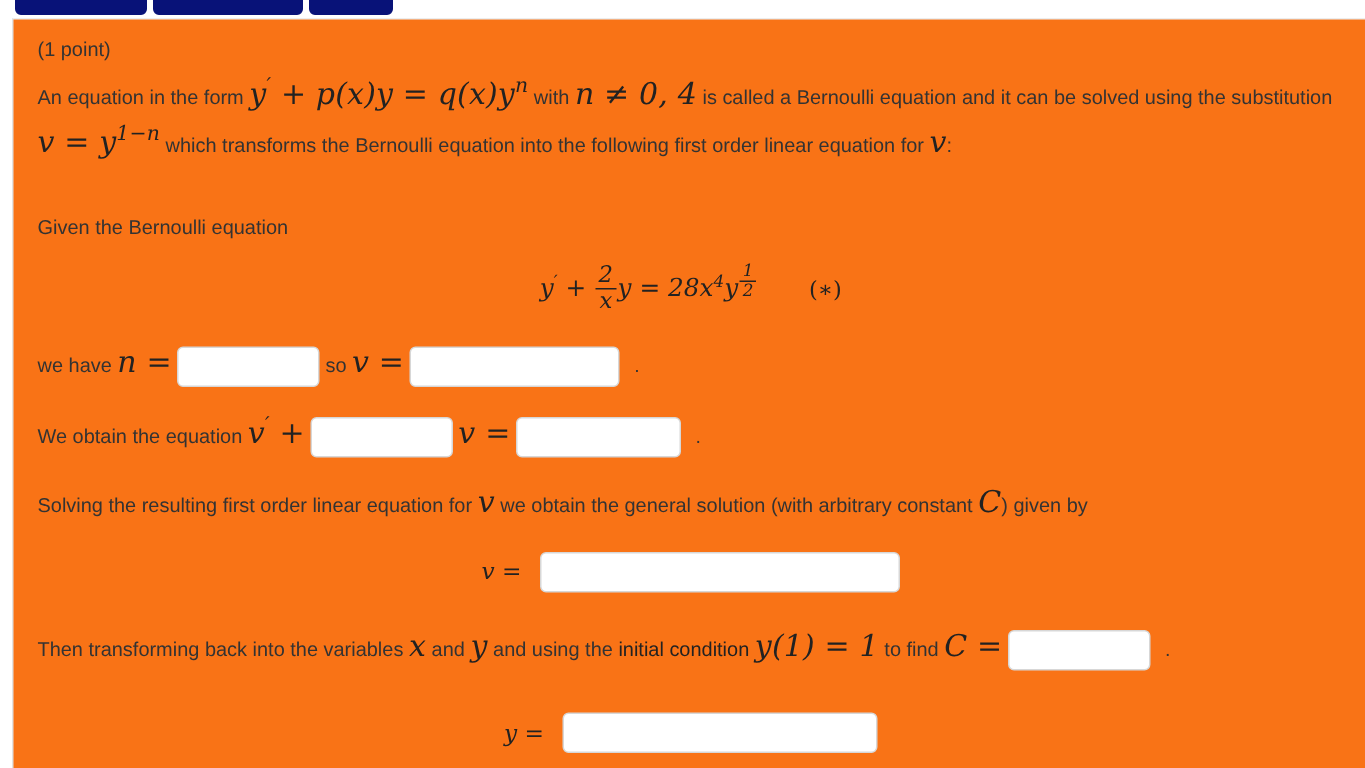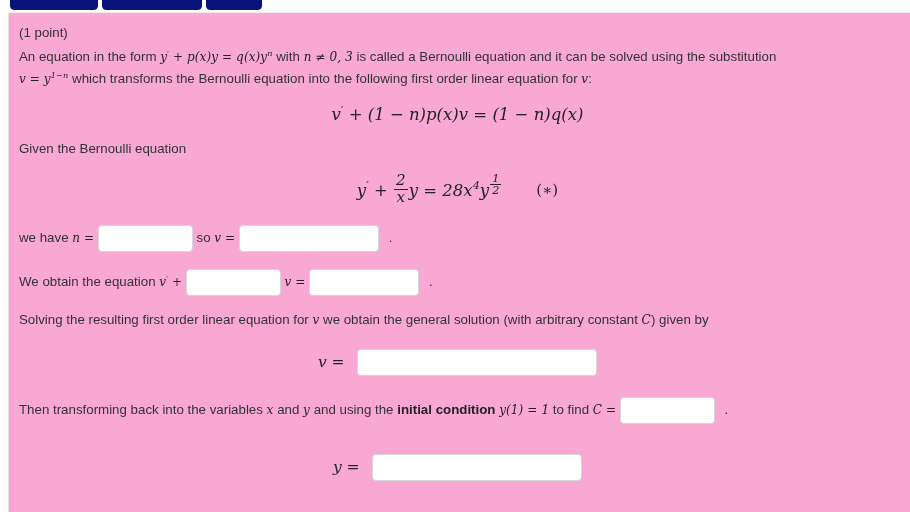--- a/index.html
+++ b/index.html
@@ -47,46 +47,46 @@
   .navbtn.b1 { left: 102px; width: 100px; }
   .navbtn.b2 { left: 206px; width: 56px; }
 
   
   .panel {
     position: absolute;
     left: 8px;
     top: 12px;
     width: 902px;
     height: 500px;
-    background: #f9a8d4;
+    background: #f97316;
     border-left: 1px solid #e2e2e2;
     border-top: 1px solid #ededed;
     box-sizing: border-box;
-    padding: 12px 14px 0 10px;
+    padding: 12px 14px 0 16px;
   }
 
   .points {
     font-size: 13.3px;
     color: #333333;
     margin: 0 0 6px 0;
   }
 
   .para {
     margin: 0 0 2px 0;
     font-size: 13.3px;
     color: #333333;
     line-height: 1.62;
   }
 
   
   .m {
     font-family: "DejaVu Serif", "Liberation Serif", serif;
     font-style: italic;
     color: #222222;
-    font-size: 12px;
+    font-size: 20px;
     letter-spacing: 0.1px;
   }
 
   .mblock {
     font-family: "DejaVu Serif", "Liberation Serif", serif;
     color: #222222;
     font-style: italic;
     text-align: center;
     font-size: 16.5px;
   }
@@ -169,54 +169,51 @@
     font-size: 15.5px;
     color: #222222;
     margin-right: 8px;
     vertical-align: middle;
   }
 
   .gap-a { height: 14px; }
   .gap-b { height: 10px; }
   .gap-c { height: 12px; }
 
-  b.bold-inline { font-weight: 700; color: #222222; }
+  b.bold-inline { font-weight: 400; color: #222222; }
 </style>
 </head>
 <body>
 
 <div id="root">
 
   <div class="navstrip">
     <button class="navbtn b0"></button>
     <button class="navbtn b1"></button>
     <button class="navbtn b2"></button>
   </div>
 
   <div class="panel">
 
     <div class="points">(1 point)</div>
 
     <div class="para">
       <span>An equation in the form</span>
       <span class="m">y<sup class="ex">′</sup> + p(x)y = q(x)y<sup class="ex">n</sup></span>
       <span>with</span>
-      <span class="m">n ≠ <span class="up">0, 3</span></span>
+      <span class="m">n ≠ <span class="up">0, 4</span></span>
       <span>is called a Bernoulli equation and it can be solved using the substitution</span>
       <br>
       <span class="m">v = y<sup class="ex">1−n</sup></span>
       <span>which transforms the Bernoulli equation into the following first order linear equation for</span>
       <span class="m">v</span><span>:</span>
     </div>
 
     <div class="gap-a"></div>
 
-    <div class="mblock">
-      v<sup class="ex">′</sup> + (1 − n)p(x)v = (1 − n)q(x)
-    </div>
 
     <div class="gap-a"></div>
 
     <div class="para">Given the Bernoulli equation</div>
 
     <div class="gap-c"></div>
 
     <div class="mblock">
       y<sup class="ex">′</sup> + <span class="frac"><span class="num"><span class="up">2</span></span><span class="den">x</span></span>y = <span class="up">28</span>x<sup class="ex">4</sup>y<sup class="ex"><span class="frac sm" style="font-size:1em;"><span class="num"><span class="up">1</span></span><span class="den"><span class="up">2</span></span></span></sup><span class="starlbl">(∗)</span>
     </div>

